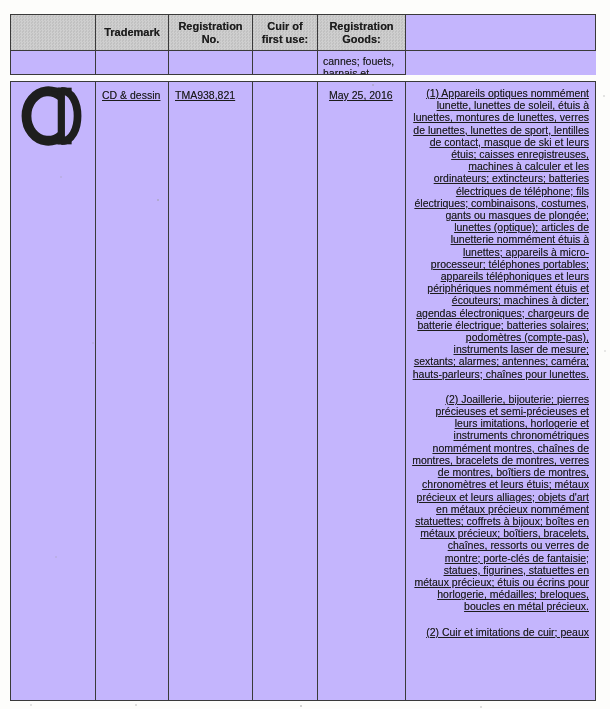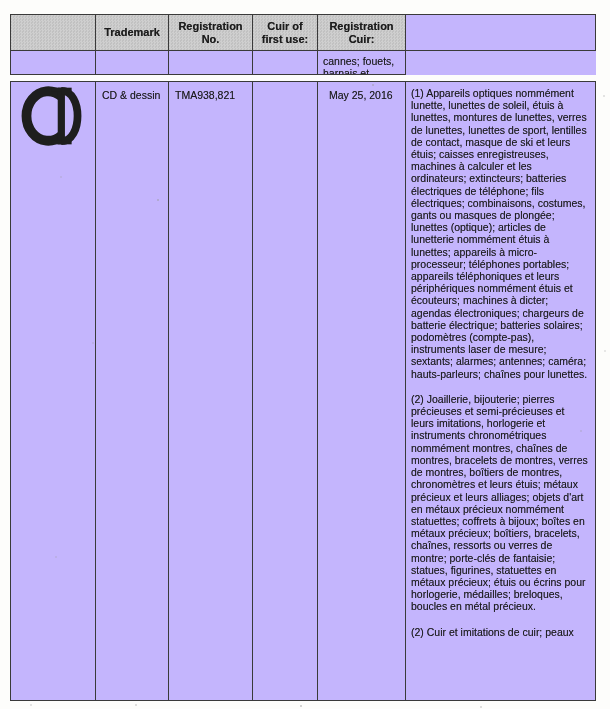--- a/index.html
+++ b/index.html
@@ -35,40 +35,40 @@
     font-size:11px;
     line-height:13px;
     display:flex;
     align-items:center;
     justify-content:center;
     text-align:center;
     padding:2px 3px;
     text-shadow:0 0 .5px rgba(0,0,0,.55);
   }
   #tbl-head{top:14px;left:10px;grid-template-rows:36px 24px;}
-  #tbl-record{top:81px;left:10px;grid-template-rows:619px;}
+  #tbl-record{top:81px;left:10px;grid-template-rows:619px;text-decoration:underline;}
 
   .body-text{font-size:10.5px;line-height:12.2px;text-shadow:0 0 .4px rgba(0,0,0,.45);}
   .carry-cell{padding:4px 4px 14px 5px;}
   .rec-cell{padding:7px 4px 0 6px;vertical-align:top;}
-  .goods-cell{padding:5px 6px 0 5px;}
+  .goods-cell{padding:5px 6px 0 5px;text-align:right;}
   .goods-cell p{margin:0 0 13px 0;}
   .date-cell{padding-left:11px;}
 
   .logo-wrap{padding:4px 0 0 5px;}
 </style>
 </head>
 <body>
 
 <div class="tbl" id="tbl-head">
   <div class="cell hdr"></div>
   <div class="cell hdr">Trademark</div>
   <div class="cell hdr">Registration No.</div>
   <div class="cell hdr">Cuir of first use:</div>
-  <div class="cell hdr">Registration Cuir:</div>
+  <div class="cell hdr">Registration Goods:</div>
 
   <div class="cell"></div>
   <div class="cell"></div>
   <div class="cell"></div>
   <div class="cell"></div>
   <div class="cell"></div>
   <div class="cell body-text carry-cell">cannes; fouets, harnais et sellerie.</div>
 </div>
 
 <div class="tbl" id="tbl-record">

